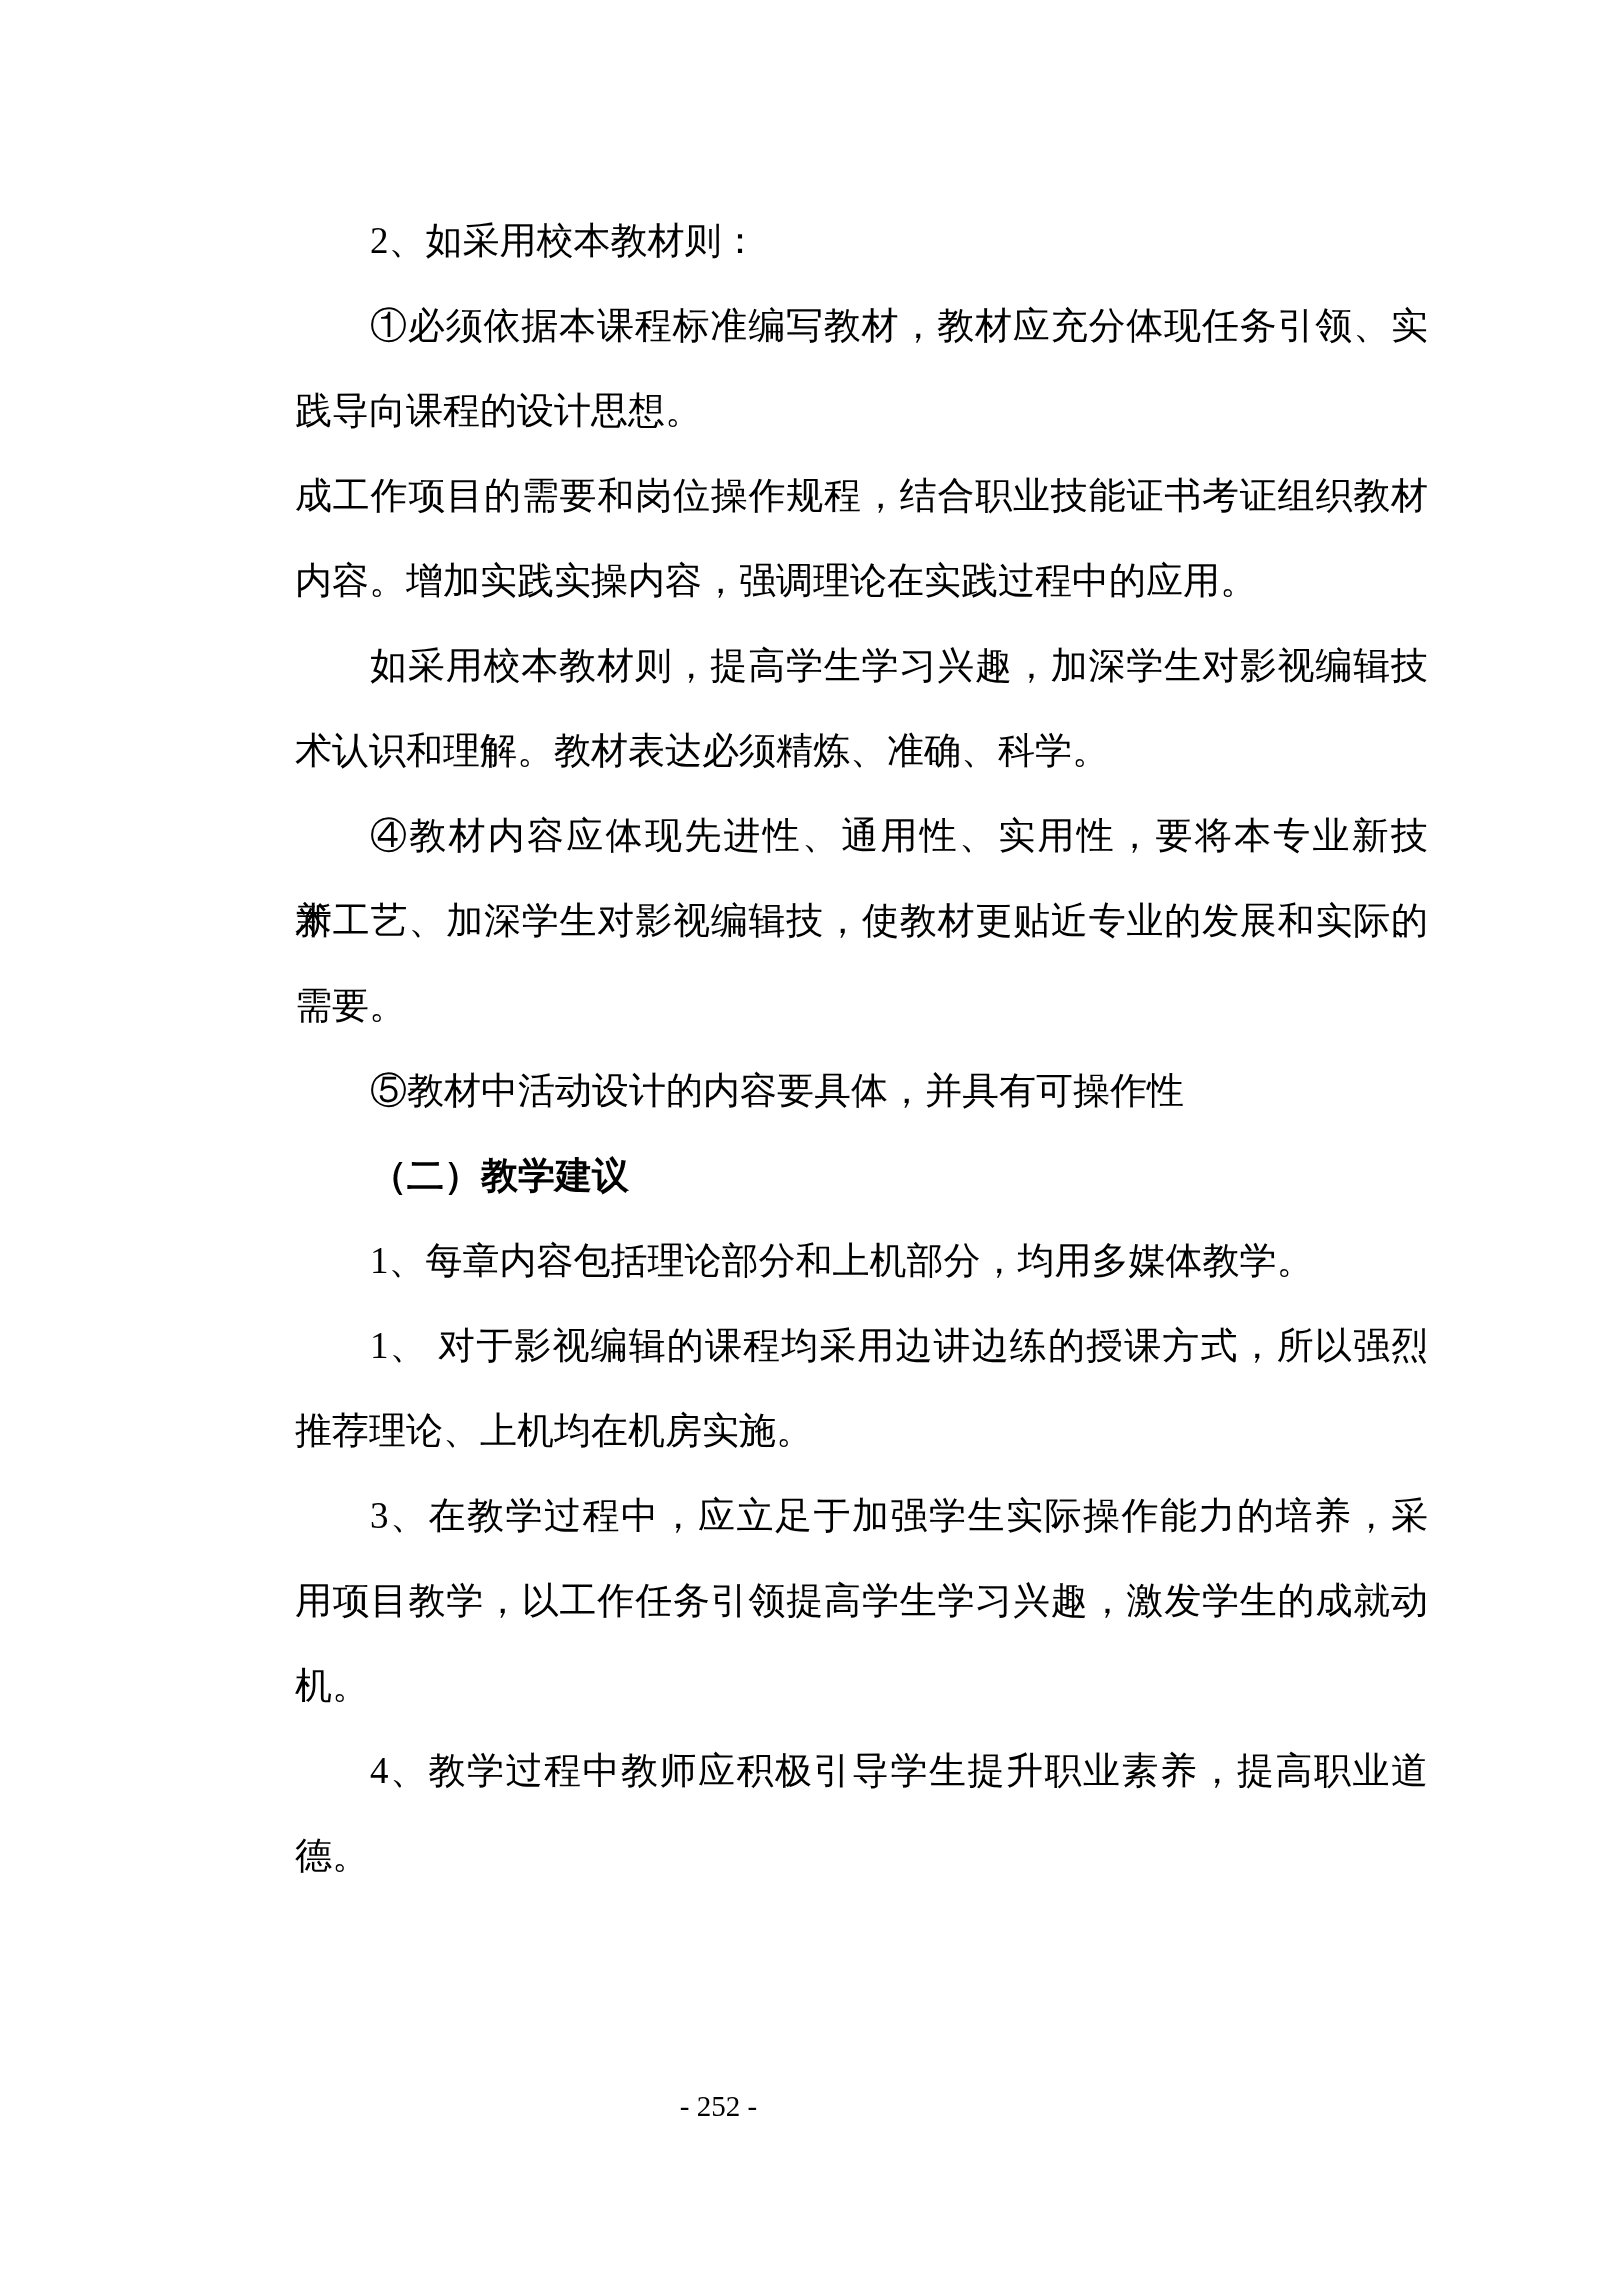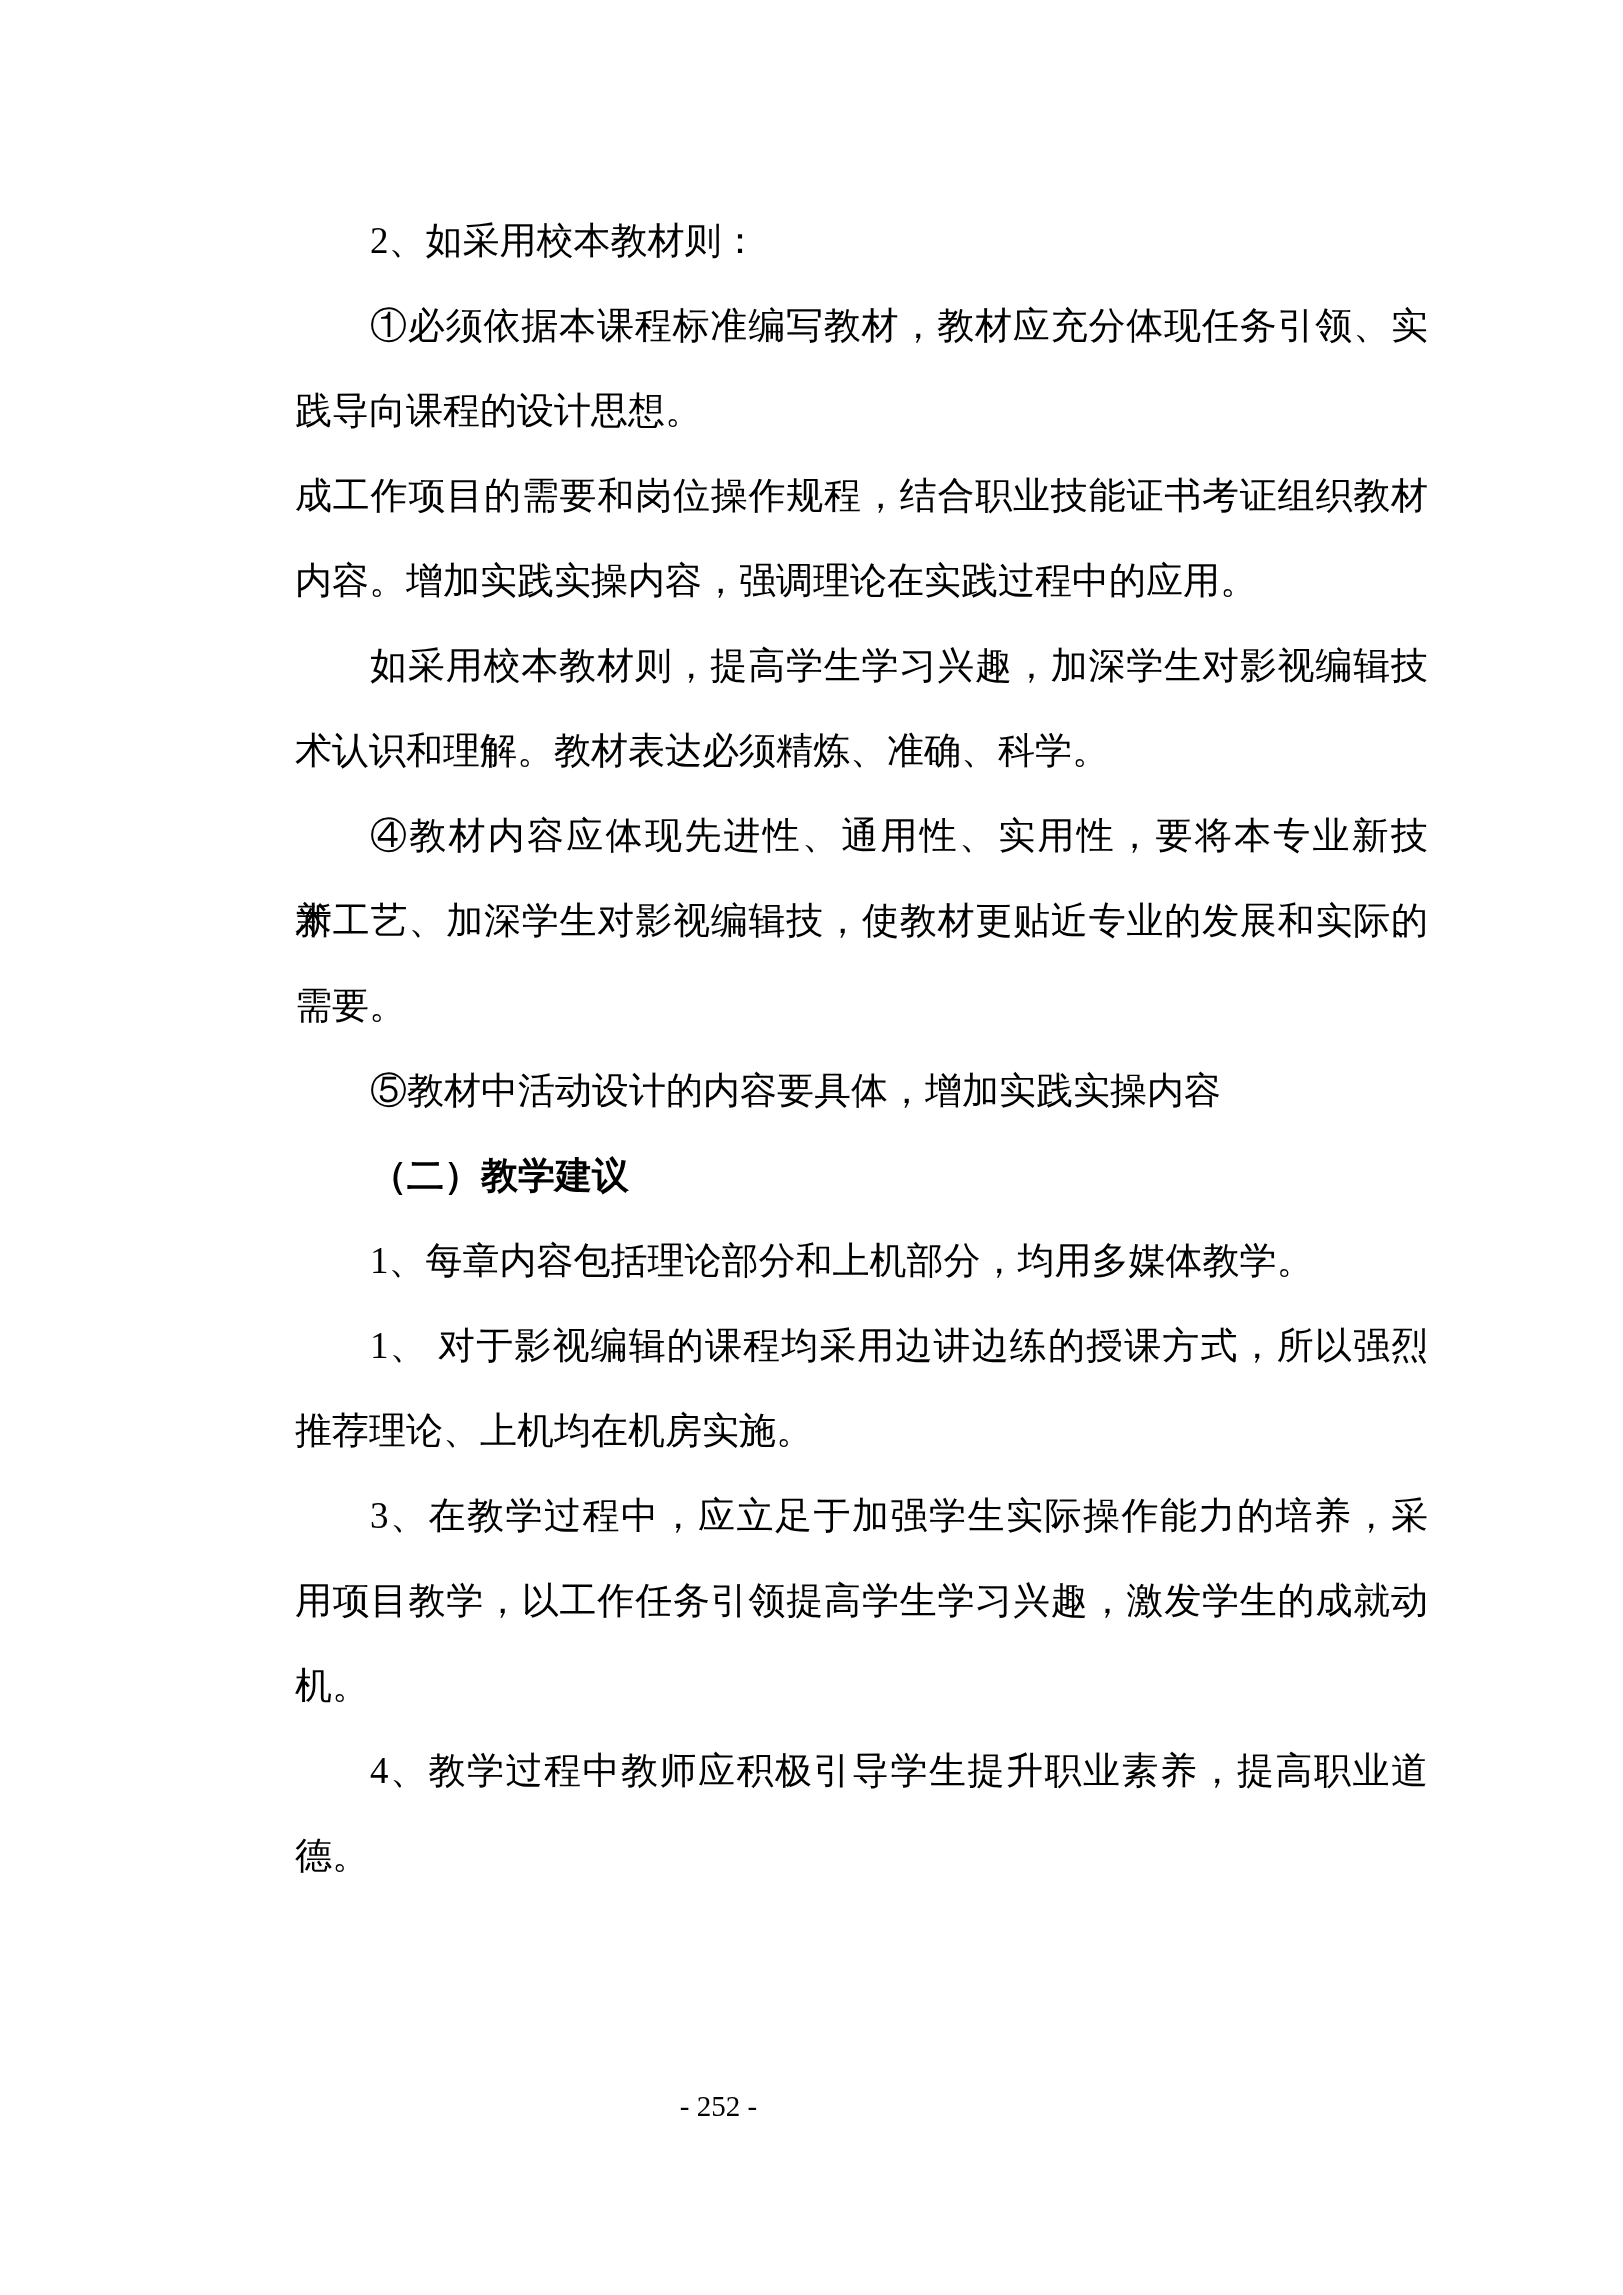--- a/index.html
+++ b/index.html
@@ -63,21 +63,21 @@
     <div class="line indent">2、如采用校本教材则：</div>
     <div class="line indent fill">①必须依据本课程标准编写教材，教材应充分体现任务引领、实</div>
     <div class="line">践导向课程的设计思想。</div>
     <div class="line fill">成工作项目的需要和岗位操作规程，结合职业技能证书考证组织教材</div>
     <div class="line">内容。增加实践实操内容，强调理论在实践过程中的应用。</div>
     <div class="line indent fill">如采用校本教材则，提高学生学习兴趣，加深学生对影视编辑技</div>
     <div class="line">术认识和理解。教材表达必须精炼、准确、科学。</div>
     <div class="line indent fill">④教材内容应体现先进性、通用性、实用性，要将本专业新技术、</div>
     <div class="line fill">新工艺、加深学生对影视编辑技，使教材更贴近专业的发展和实际的</div>
     <div class="line">需要。</div>
-    <div class="line indent">⑤教材中活动设计的内容要具体，增加实践实操内容</div>
+    <div class="line indent">⑤教材中活动设计的内容要具体，并具有可操作性</div>
     <div class="line indent bold">（二）教学建议</div>
     <div class="line indent">1、每章内容包括理论部分和上机部分，均用多媒体教学。</div>
     <div class="line indent fill">1、 对于影视编辑的课程均采用边讲边练的授课方式，所以强烈</div>
     <div class="line">推荐理论、上机均在机房实施。</div>
     <div class="line indent fill">3、在教学过程中，应立足于加强学生实际操作能力的培养，采</div>
     <div class="line fill">用项目教学，以工作任务引领提高学生学习兴趣，激发学生的成就动</div>
     <div class="line">机。</div>
     <div class="line indent fill">4、教学过程中教师应积极引导学生提升职业素养，提高职业道</div>
     <div class="line">德。</div>
   </div>

